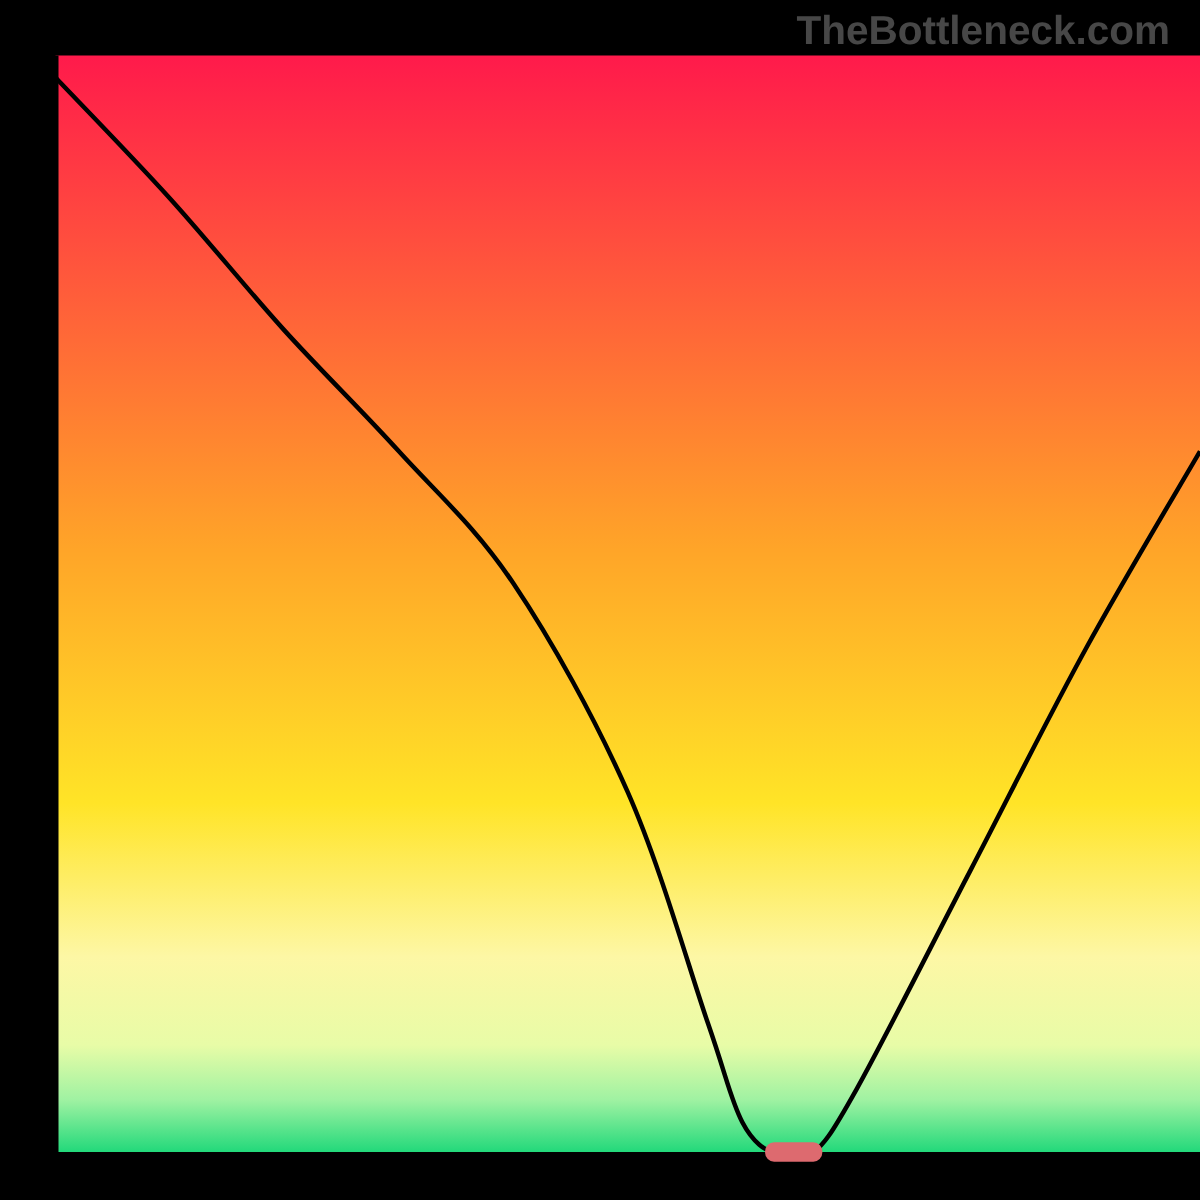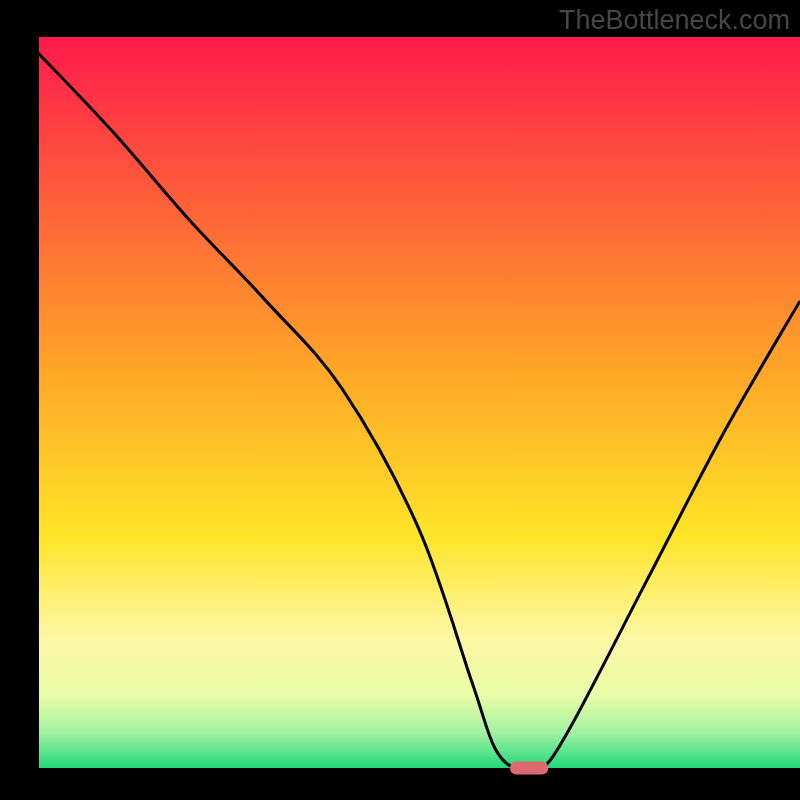--- a/index.html
+++ b/index.html
@@ -12,24 +12,24 @@
     font-family: Arial, Helvetica, sans-serif;
   }
   .container {
     position: relative;
     width: 800px;
     height: 800px;
   }
   .watermark {
     position: absolute;
     top: 5px;
-    right: 10px;
+    right: 20px;
     color: #474747;
     font-size: 27px;
-    font-weight: normal;
+    font-weight: bold;
     z-index: 10;
   }
   svg.chart {
     position: absolute;
     top: 0;
     left: 0;
   }
 </style>
 </head>
 <body>

